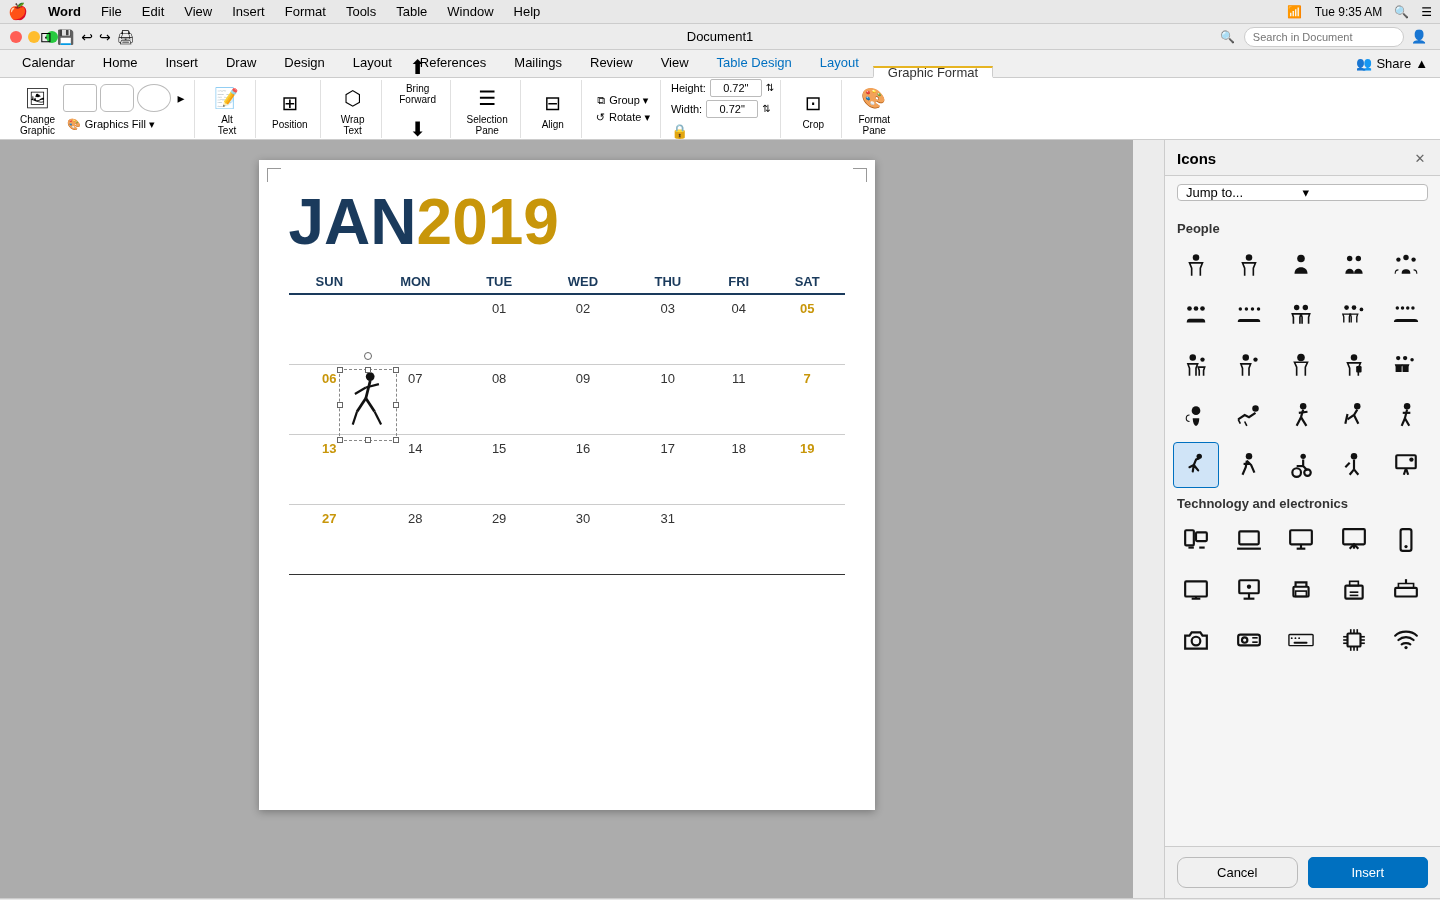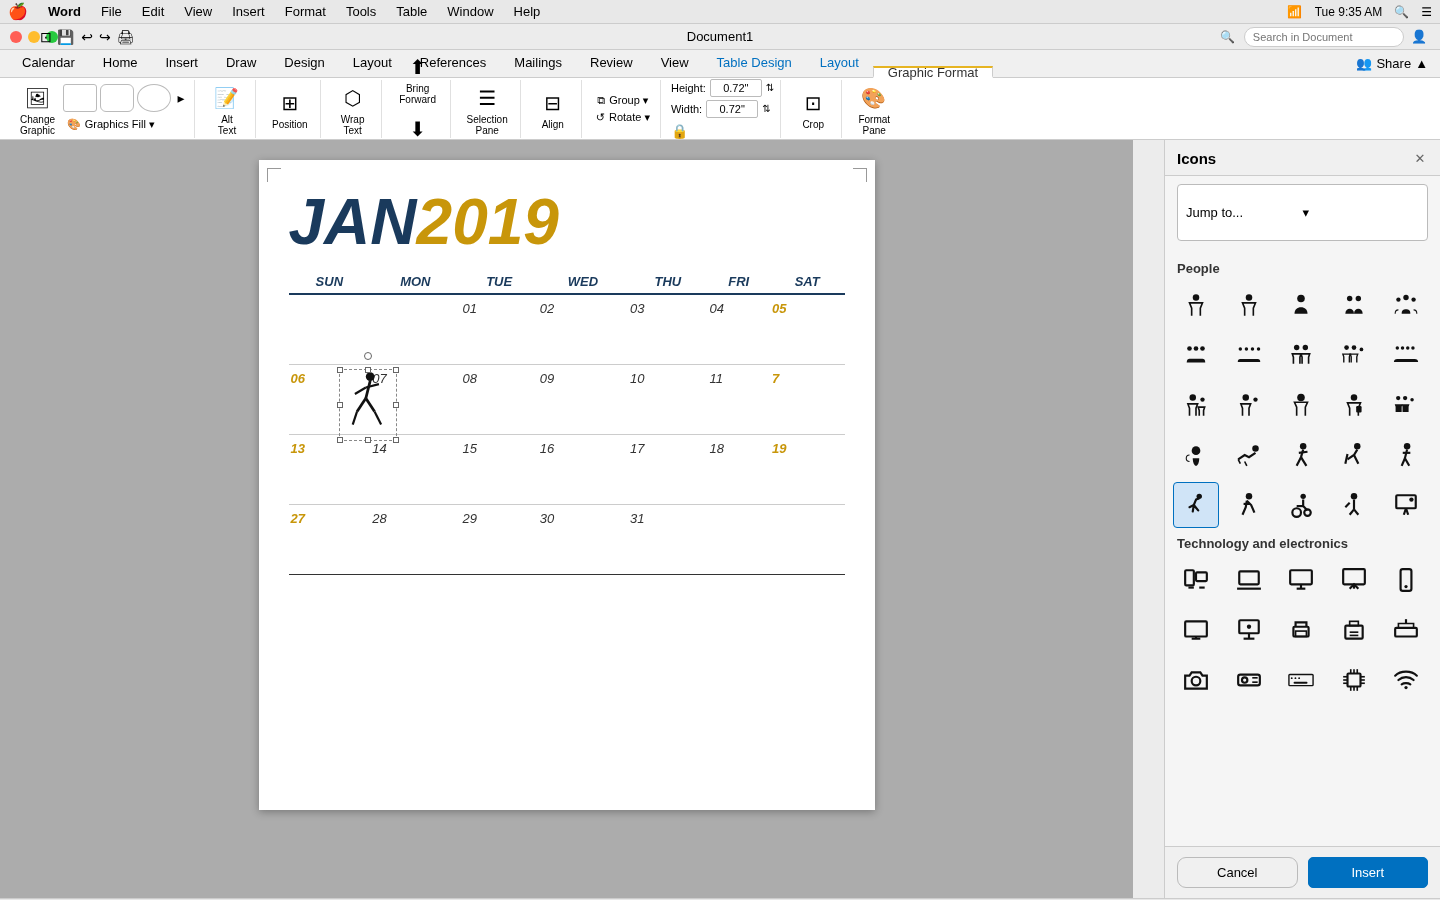--- a/index.html
+++ b/index.html
@@ -133,21 +133,20 @@
       align-items: center;
       padding: 20px;
     }
     .doc-page {
       background: white;
       width: 616px;
       min-height: 650px;
       box-shadow: 0 2px 8px rgba(0,0,0,0.3);
       padding: 30px 30px 20px 30px;
       position: relative;
-      font-style: italic;
     }
 
     
     .cal-title {
       font-size: 64px;
       font-weight: 900;
       line-height: 1;
       margin-bottom: 16px;
     }
     .cal-jan { color: #1a3a5c; }
@@ -158,20 +157,21 @@
     }
     .cal-table th {
       text-align: center;
       font-size: 13px;
       font-weight: 600;
       color: #1a3a5c;
       padding: 4px 0;
       border-bottom: 2px solid #1a3a5c;
     }
     .cal-table td {
+      text-align: center;
       font-size: 13px;
       padding: 6px 2px;
       color: #333;
       height: 70px;
       vertical-align: top;
       border-bottom: 1px solid #ccc;
     }
     .cal-table td.weekend { color: #c8960a; font-weight: 600; }
     .cal-table td.sun { color: #c8960a; font-weight: 600; }
     .cal-table tr:last-child td { border-bottom: 1px solid #333; }
@@ -207,21 +207,21 @@
       font-size: 13px;
       color: #666;
     }
     .icons-jump-dropdown {
       margin: 8px 12px;
       display: flex;
       align-items: center;
       border: 1px solid #bbb;
       border-radius: 4px;
       background: white;
-      padding: 20px 8px;
+      padding: 0 8px;
       font-size: 13px;
       cursor: pointer;
     }
     .icons-jump-dropdown span { flex: 1; }
     .icons-scroll {
       flex: 1;
       overflow-y: auto;
       padding: 4px 8px;
     }
     .icons-category-title {

